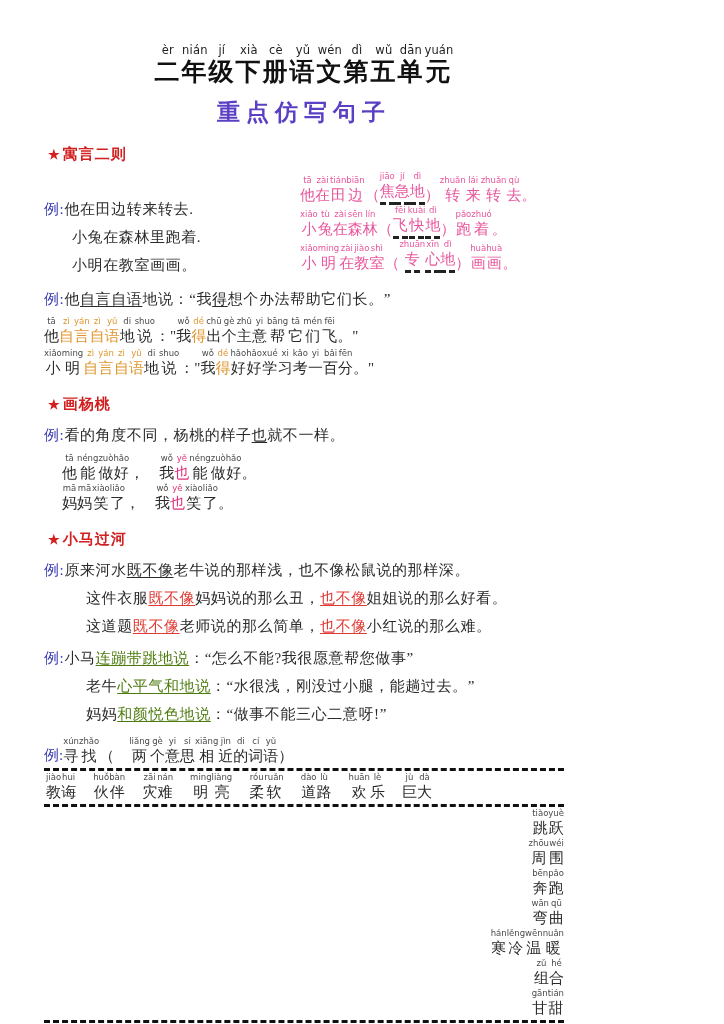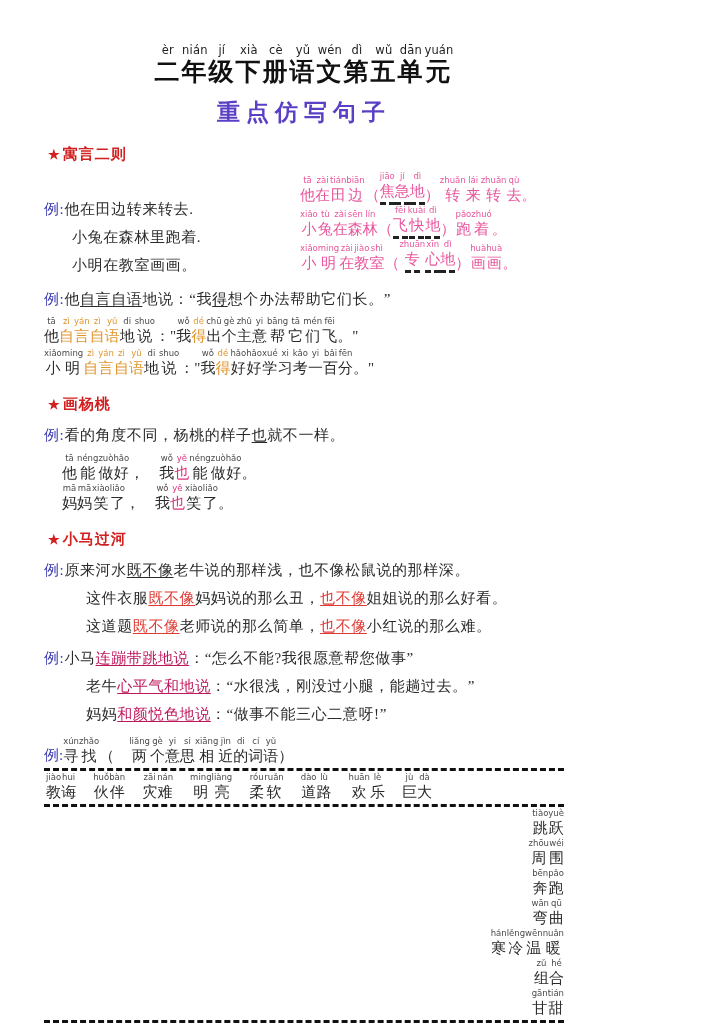--- a/index.html
+++ b/index.html
@@ -46,21 +46,21 @@
   .sec-head .star { color:#d21f1f; font-size:13px; margin-right:2px; }
 
   
   .ex-line { font-size:15px; line-height:28px; color:#2b2b2b; letter-spacing:.6px; }
   .ex-mark { color:#3a3ab0; }
   .indent1 { padding-left:28px; }
   .indent2 { padding-left:42px; }
 
   .u-plain { text-decoration:underline; text-underline-offset:2px; }
   .u-red   { color:#e03a34; text-decoration:underline; text-underline-offset:2px; }
-  .u-purple{ color:#be185d; text-decoration:underline; text-underline-offset:2px; }
+  .u-purple{ color:#4d7c0f; text-decoration:underline; text-underline-offset:2px; }
 
   
   .twocol { display:flex; align-items:flex-start; }
   .twocol .left { width:250px; padding-top:24px; }
   .twocol .right { flex:1; padding-left:6px; }
 
   
   .ruby-row { display:flex; align-items:flex-end; white-space:nowrap; }
   .rb { display:inline-flex; flex-direction:column; align-items:center; justify-content:flex-end; }
   .rb .py {

